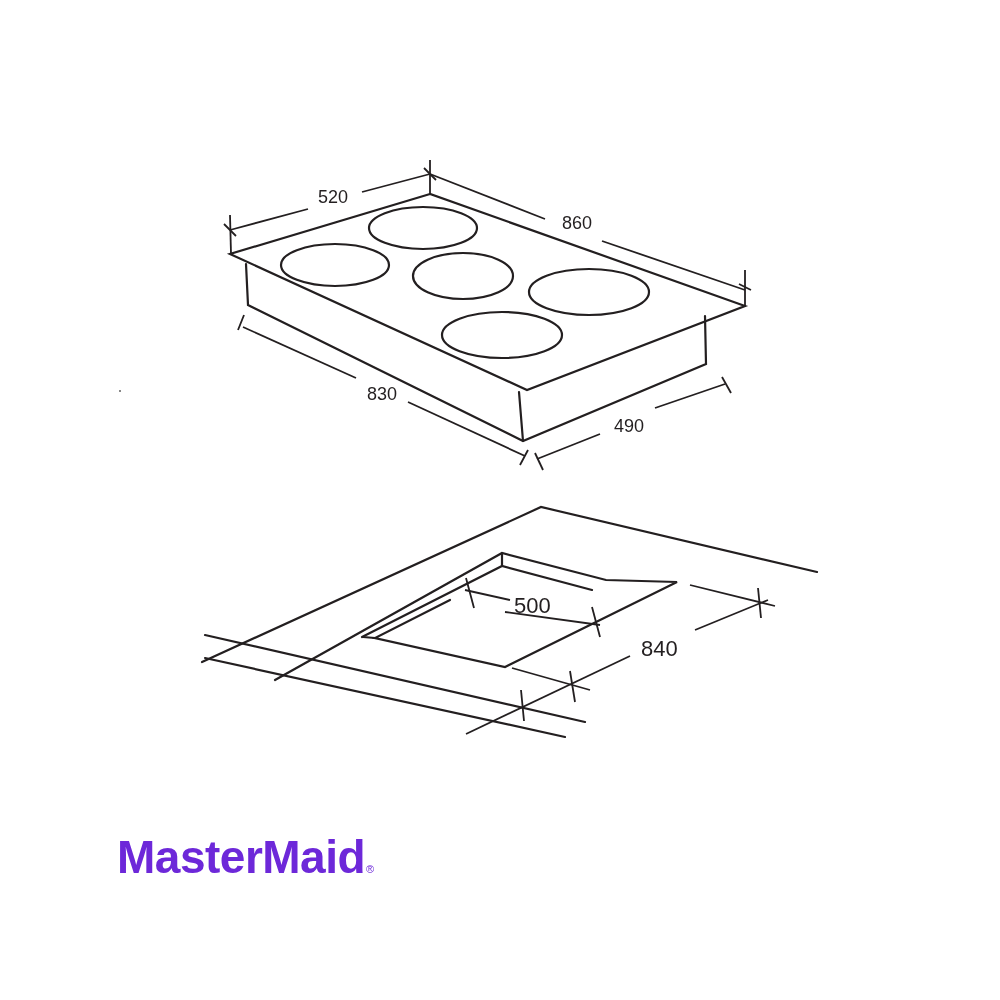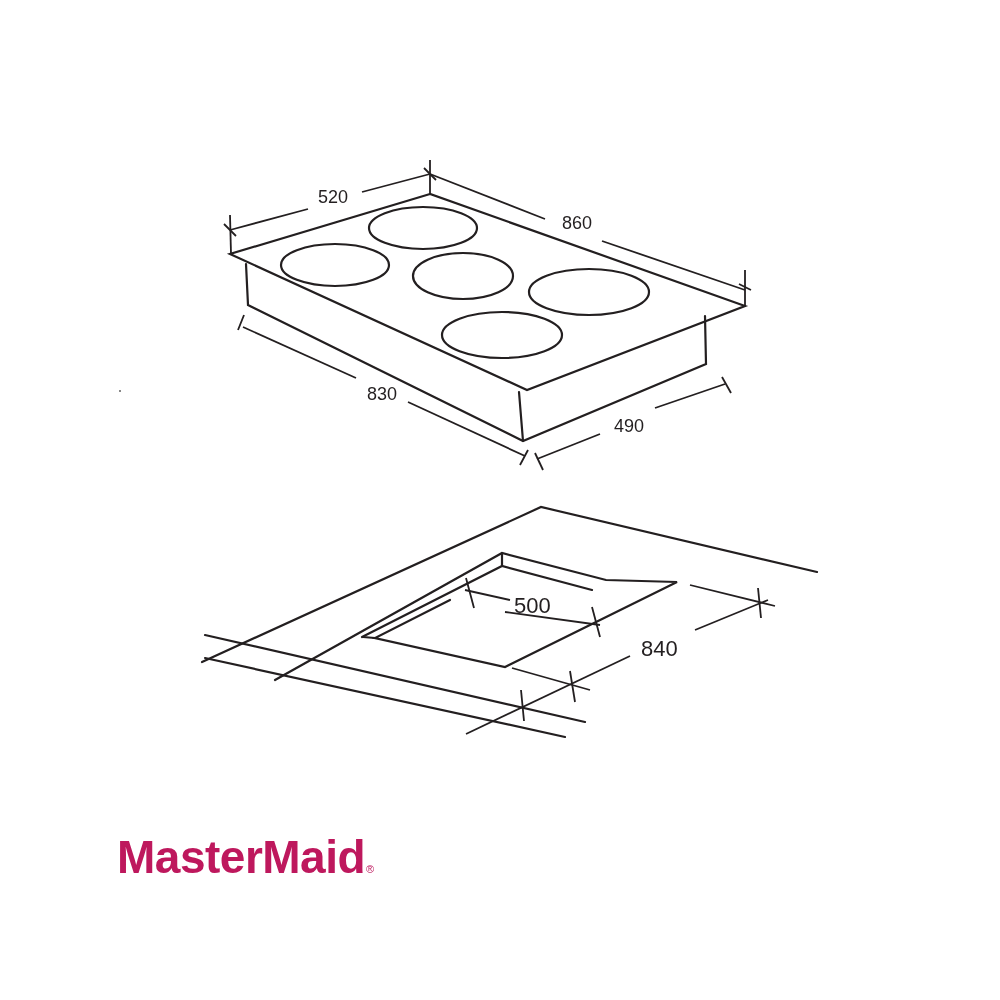--- a/index.html
+++ b/index.html
@@ -5,21 +5,21 @@
     html, body { margin: 0; padding: 0; background: #ffffff; }
     body { width: 1000px; height: 1000px; position: relative; overflow: hidden; font-family: "Liberation Sans", sans-serif; }
     #diagram { position: absolute; left: 0; top: 0; width: 1000px; height: 1000px; }
     .ln { stroke: #231f20; stroke-width: 2.2; fill: none; stroke-linecap: round; }
     .thin { stroke: #231f20; stroke-width: 1.8; fill: none; }
     .dim-text { font-family: "Liberation Sans", sans-serif; font-size: 18px; fill: #231f20; }
     .dim-text-lg { font-family: "Liberation Sans", sans-serif; font-size: 22px; fill: #231f20; }
     .brand {
       position: absolute; left: 117px; top: 834px;
       font-family: "Liberation Sans", sans-serif; font-weight: bold;
-      font-size: 46px; color: #be185d; letter-spacing: -0.5px; line-height: 1;
+      font-size: 46px; color: #6d28d9; letter-spacing: -0.5px; line-height: 1;
     }
     .brand .reg { font-size: 11px; font-weight: normal; vertical-align: baseline; margin-left: 1px; }
   </style>
 </head>
 <body>
 
 <svg id="diagram" viewBox="0 0 1000 1000" xmlns="http://www.w3.org/2000/svg">
 
   <g>
 

